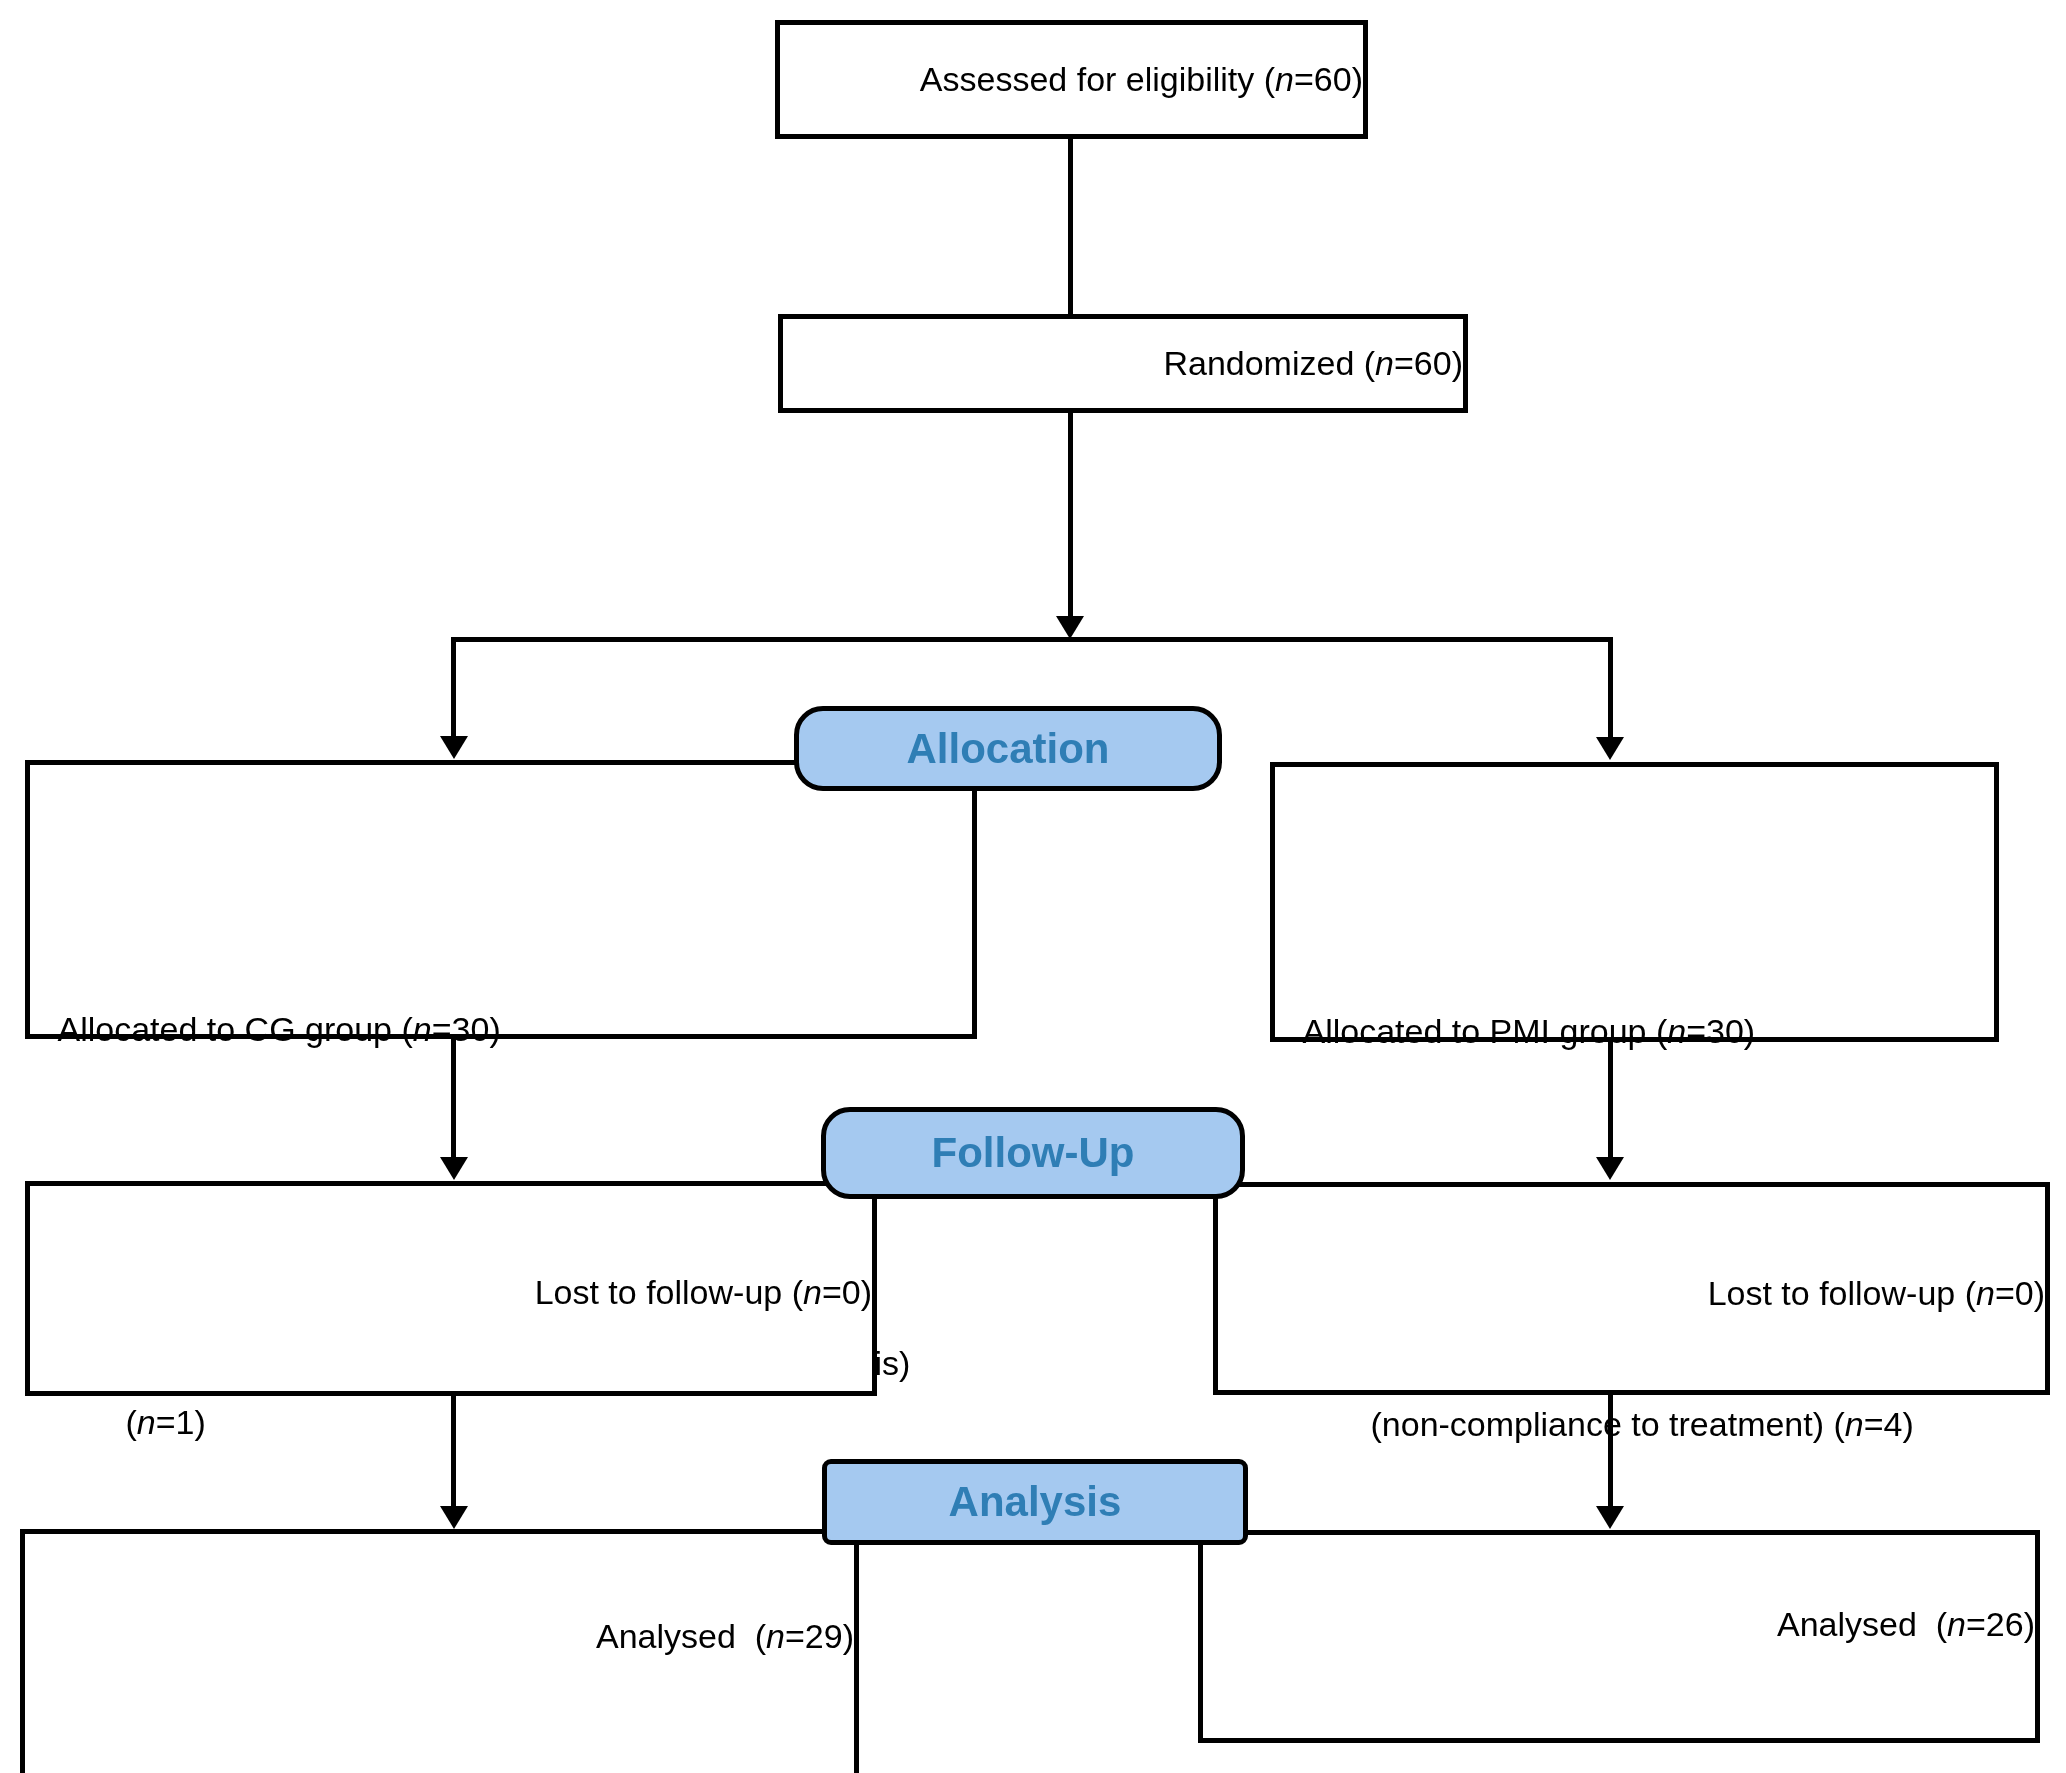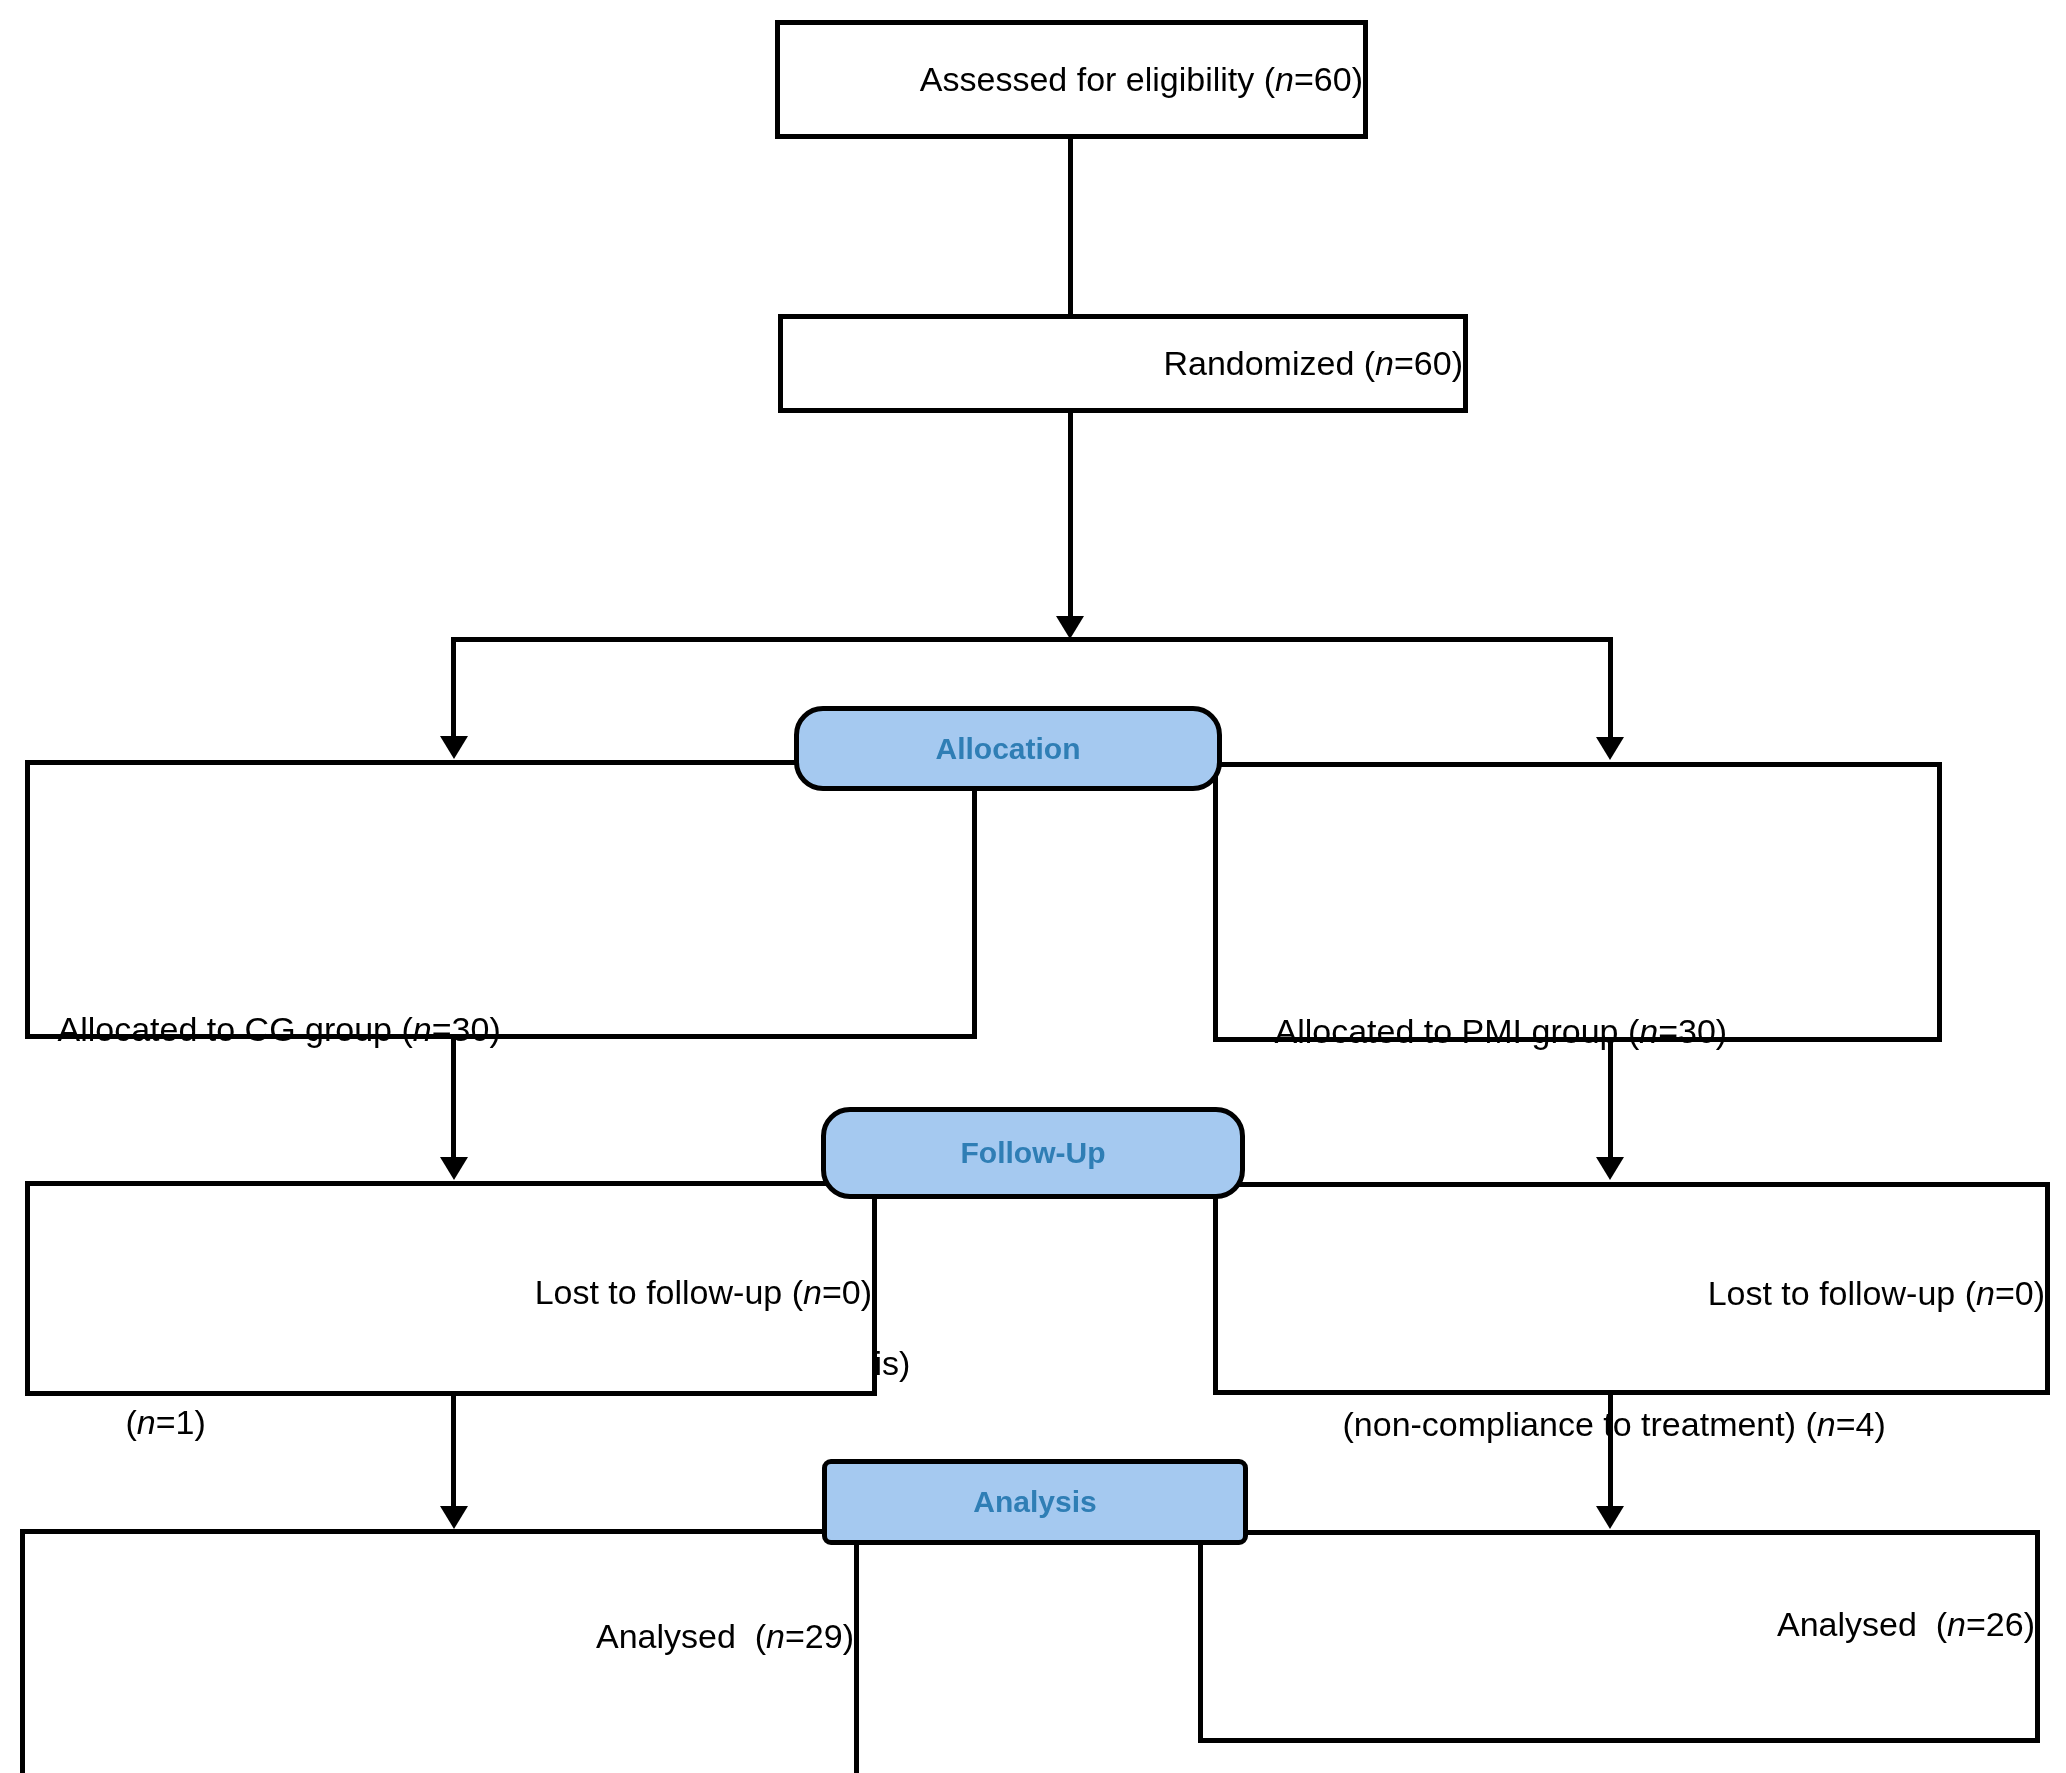--- a/index.html
+++ b/index.html
@@ -51,21 +51,21 @@
   .stage {
     position: absolute;
     background: var(--stage-fill, #A5C9F0);
     border: 5.9px solid var(--ink, #000);
     border-radius: 29px;
     box-sizing: border-box;
     display: flex;
     align-items: center;
     justify-content: center;
     z-index: 3;
-    font-size: 30px;
+    font-size: 42px;
     font-weight: 700;
     color: var(--stage-text, #2F7EB5);
   }
 
   
   .shaft {
     position: absolute;
     background: var(--ink, #000);
     z-index: 1;
   }
@@ -120,21 +120,21 @@
   </div>
 
   <div class="node listing" style="left:25px; top:760px; width:952px; height:279px;">
     <div class="alloc-content">
       <div class="alloc-title">Allocated to CG group (<i>n</i>=30)</div>
       <div class="bullet-item"><span class="diamond">♦</span><span>Received allocated intervention (<i>n</i>=29)</span></div>
       <div class="bullet-item"><span class="diamond">♦</span><span>Did not receive allocated intervention (liver metastasis) (<i>n</i>=1)</span></div>
     </div>
   </div>
 
-  <div class="node listing" style="left:1213px; top:762px; width:729px; height:280px;padding-left:29px;">
+  <div class="node listing" style="left:1270px; top:762px; width:729px; height:280px;">
     <div class="alloc-content">
       <div class="alloc-title">Allocated to PMI group (<i>n</i>=30)</div>
       <div class="bullet-item"><span class="diamond">♦</span><span>Received allocated intervention (<i>n</i>=26)</span></div>
       <div class="bullet-item"><span class="diamond">♦</span><span>Did not receive allocated intervention (non-compliance to treatment) (<i>n</i>=4)</span></div>
     </div>
   </div>
 
   <div class="node top-centered" style="left:25px; top:1181px; width:852px; height:215px; padding-top:23.5px;">
     <span>Lost to follow-up (<i>n</i>=0)</span>
   </div>

